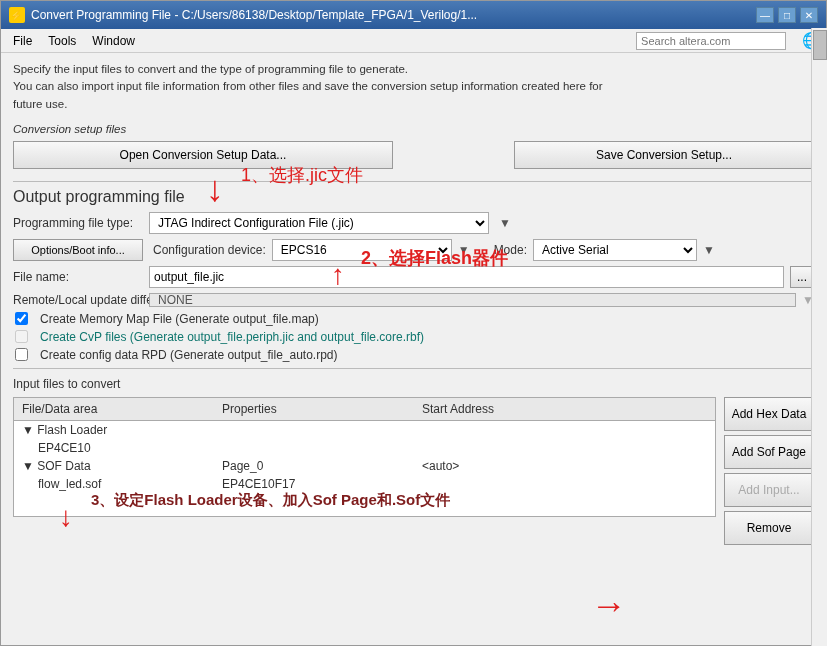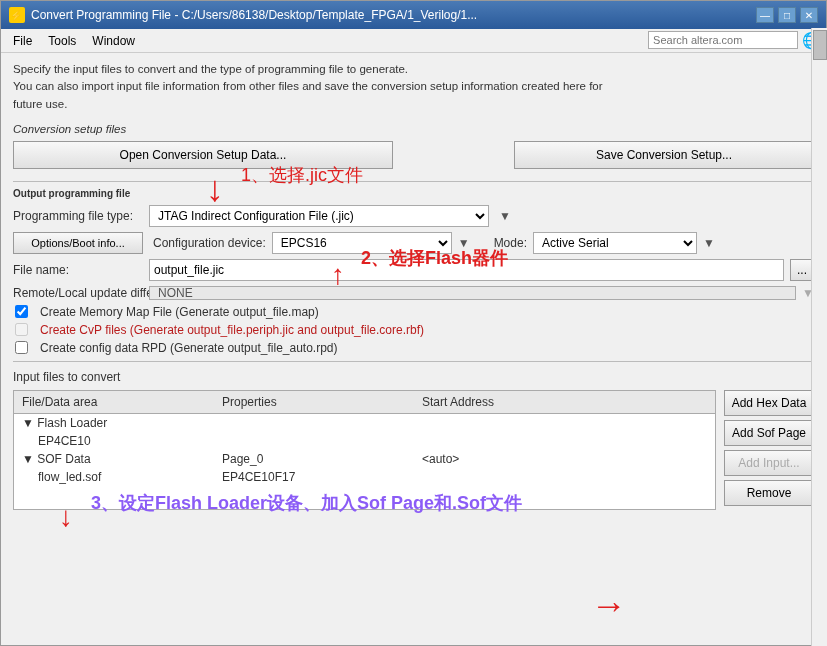--- a/index.html
+++ b/index.html
@@ -76,21 +76,22 @@
       flex-shrink: 0;
     }
     .menu-item {
       padding: 2px 8px;
       cursor: pointer;
       font-size: 12px;
     }
     .search-area {
       margin-left: auto;
       display: flex;
-      gap: 4px;
+      align-items: center;
+      gap: 16px;
     }
     .search-input {
       width: 150px;
       height: 18px;
       border: 1px solid #aaa;
       padding: 1px 4px;
       font-size: 11px;
       color: #aaa;
     }
     .content {
@@ -129,22 +130,22 @@
     }
     .btn-wide { width: 380px; }
     .btn-wide2 { width: 300px; }
     .section-divider {
       border: none;
       border-top: 1px solid #bbb;
       margin: 6px 0;
     }
     .output-section { margin-bottom: 6px; }
     .section-title {
-      font-size: 10px;
-      font-weight: bold;
+      font-size: 16px;
+      font-weight: normal;
       color: #333;
       margin-bottom: 6px;
     }
     .form-row {
       display: flex;
       align-items: center;
       margin-bottom: 5px;
       gap: 6px;
     }
     .form-label {
@@ -189,21 +190,21 @@
       display: flex;
       align-items: center;
       gap: 12px;
       margin-bottom: 4px;
       padding-left: 2px;
     }
     .checkbox-label {
       font-size: 12px;
       color: #333;
     }
-    .checkbox-label-gray { color: #b91c1c; }
+    .checkbox-label-gray { color: #0f766e; }
     input[type="checkbox"] {
       width: 13px;
       height: 13px;
       cursor: pointer;
     }
     .input-section {
       margin-top: 8px;
     }
     .input-section-header {
       font-size: 12px;
@@ -242,21 +243,21 @@
     .indent { padding-left: 20px; }
     .right-buttons {
       display: flex;
       flex-direction: column;
       gap: 4px;
       margin-left: 8px;
       flex-shrink: 0;
     }
     .btn-right {
       width: 90px;
-      height: 26px;
+      height: 34px;
       background: linear-gradient(to bottom, #f8f8f8, #e0e0e0);
       border: 1px solid #999;
       cursor: pointer;
       font-size: 12px;
       display: flex;
       align-items: center;
       justify-content: center;
     }
     .btn-right-disabled {
       color: #aaa;
@@ -463,21 +464,21 @@
       <div style="color:#e02020; font-size:28px; line-height:1; text-align:center;">↑</div>
     </div>
     <div style="position:absolute; top:193px; left:360px; pointer-events:none; z-index:10;">
       <span style="color:#e02020; font-size:18px; font-weight:bold;">2、选择Flash器件</span>
     </div>
 
     <div style="position:absolute; top:450px; left:58px; pointer-events:none; z-index:10;">
       <div style="color:#e02020; font-size:28px; line-height:1;">↓</div>
     </div>
     <div style="position:absolute; top:438px; left:90px; pointer-events:none; z-index:10;">
-      <span style="color:#8b5cf6; font-size:18px; font-weight:bold;">3、设定Flash Loader设备、加入Sof Page和.Sof文件</span>
+      <span style="color:#7f1d1d; font-size:15px; font-weight:bold;">3、设定Flash Loader设备、加入Sof Page和.Sof文件</span>
     </div>
 
     <div style="position:absolute; top:530px; left:590px; pointer-events:none; z-index:10;">
       <div style="color:#e02020; font-size:36px; line-height:1;">→</div>
     </div>
   </div>
 
   <div class="scrollbar-right">
     <div class="scrollbar-thumb"></div>
   </div>

